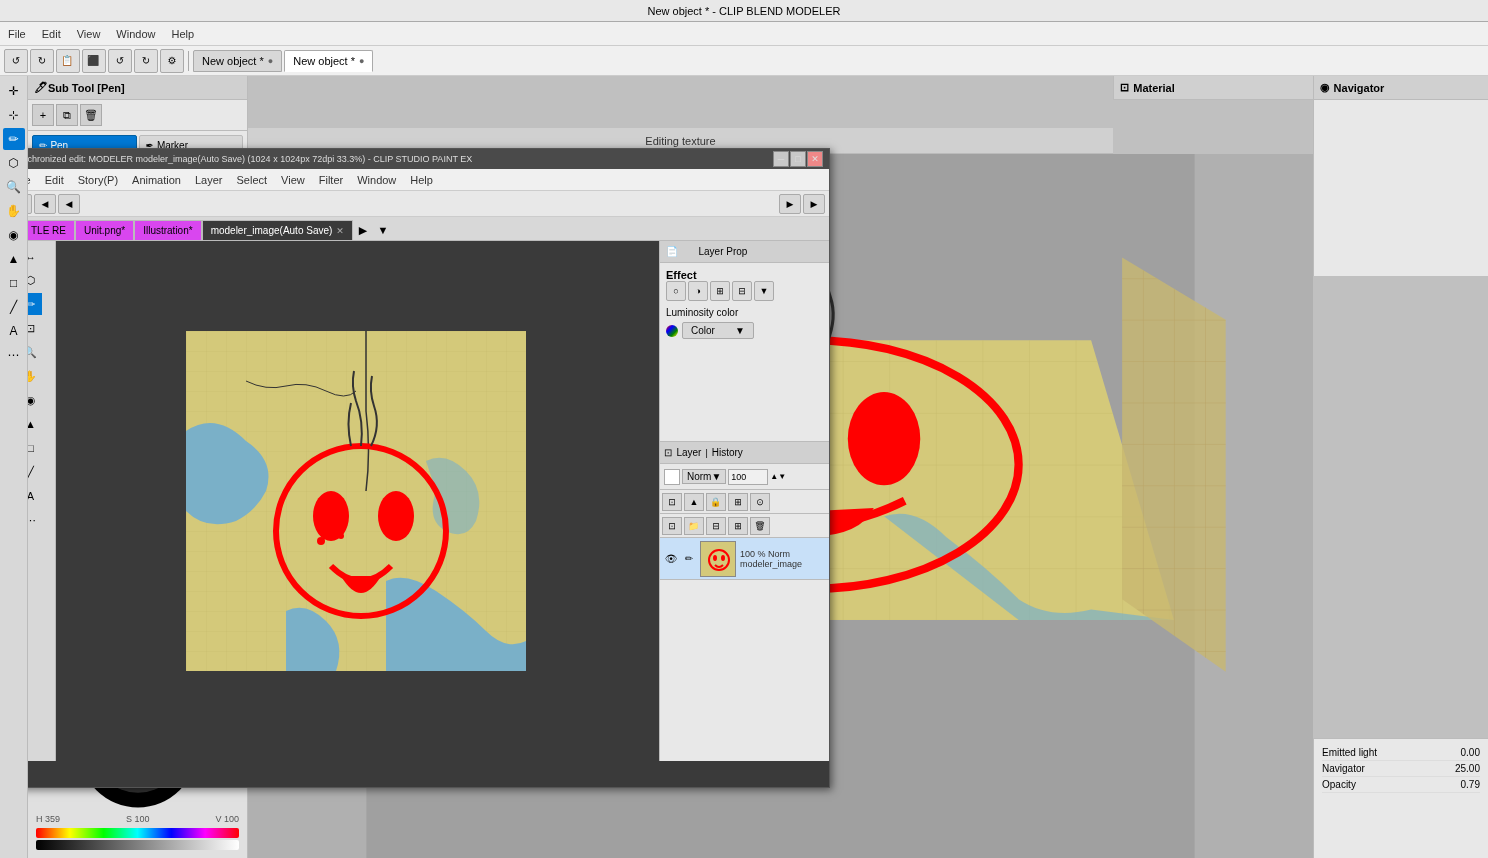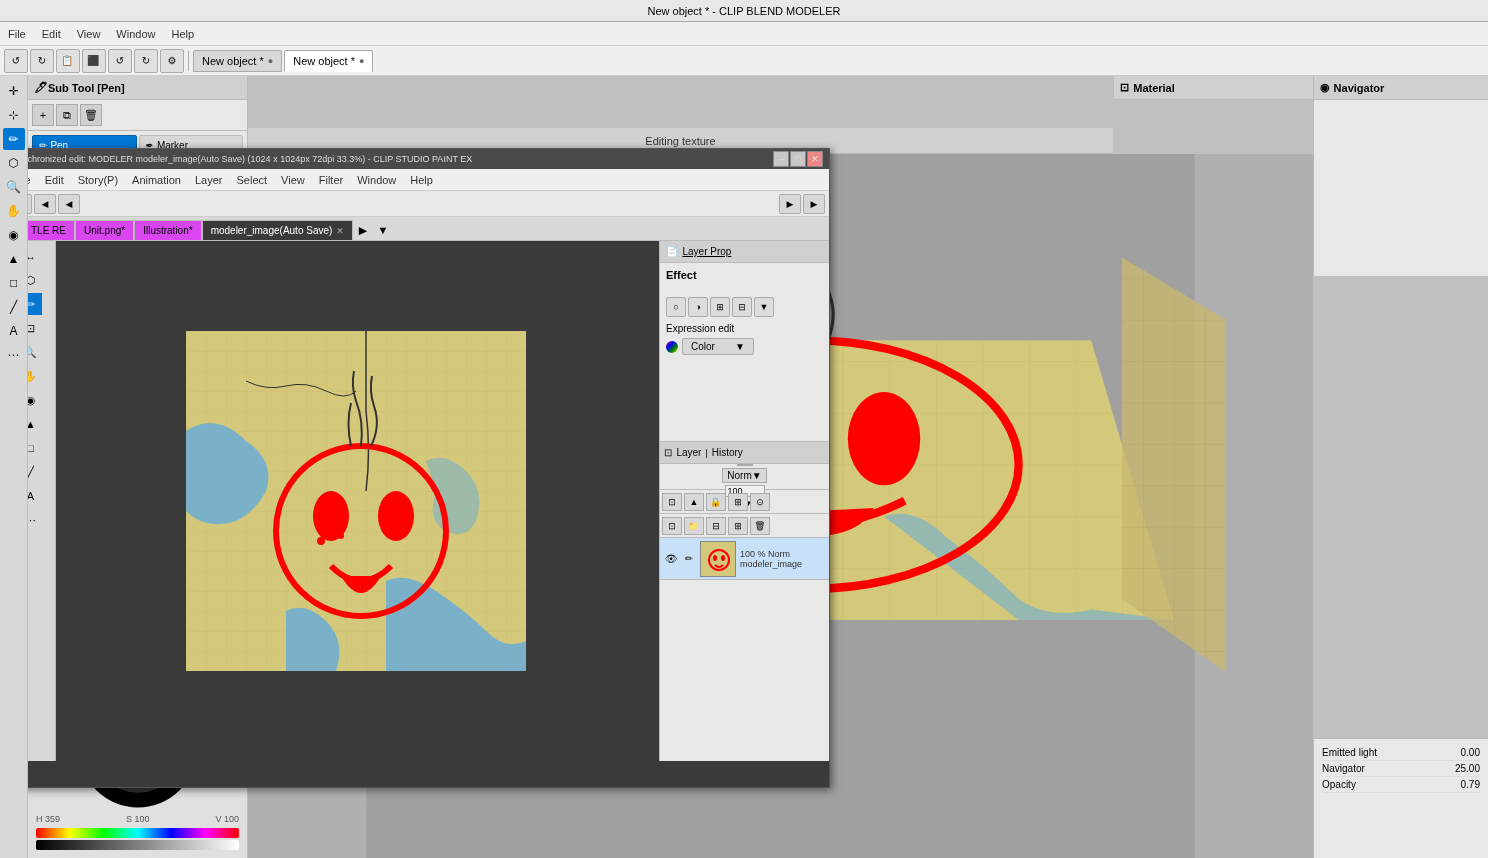--- a/index.html
+++ b/index.html
@@ -330,51 +330,51 @@
 
         <circle cx="135" cy="210" r="4" fill="red"></circle>
         <circle cx="155" cy="205" r="3" fill="red"></circle>
       </svg>
     </div>
   </div>
 
   <div style="position: absolute; top: 92px; right: 0; width: 170px; height: 200px; background: #e8e8e8; border-left: 1px solid #bbb;">
     <div style="height: 22px; background: #d0d0d0; border-bottom: 1px solid #bbb; display: flex; align-items: center; padding: 0 6px; font-size: 10px;">
       <span>📄</span>
-      <span style="margin-left: 4px; text-decoration: underline;">Layer Prop</span>
+      <span style="margin-left: 20px;">Layer Prop</span>
     </div>
     <div style="padding: 6px;">
-      <div style="font-size: 11px; font-weight: bold; margin-bottom: 16px;">Effect</div>
+      <div style="font-size: 11px; font-weight: bold; margin-bottom: 0;">Effect</div>
       <div style="display: flex; gap: 2px; margin-bottom: 6px;">
         <div style="width: 20px; height: 20px; background: #ddd; border: 1px solid #aaa; border-radius: 2px; display: flex; align-items: center; justify-content: center; cursor: pointer; font-size: 9px;">○</div>
         <div style="width: 20px; height: 20px; background: #ddd; border: 1px solid #aaa; border-radius: 2px; display: flex; align-items: center; justify-content: center; cursor: pointer; font-size: 9px;">◑</div>
         <div style="width: 20px; height: 20px; background: #ddd; border: 1px solid #aaa; border-radius: 2px; display: flex; align-items: center; justify-content: center; cursor: pointer; font-size: 9px;">⊞</div>
         <div style="width: 20px; height: 20px; background: #ddd; border: 1px solid #aaa; border-radius: 2px; display: flex; align-items: center; justify-content: center; cursor: pointer; font-size: 9px;">⊟</div>
         <div style="width: 20px; height: 20px; background: #ddd; border: 1px solid #aaa; border-radius: 2px; display: flex; align-items: center; justify-content: center; cursor: pointer; font-size: 9px;">▼</div>
       </div>
-      <div style="font-size: 10px; margin-bottom: 4px;">Expression edit</div>
+      <div style="font-size: 10px; margin-bottom: 4px;">Luminosity color</div>
       <div style="display: flex; align-items: center; gap: 4px;">
         <div style="width: 12px; height: 12px; background: linear-gradient(135deg, red, blue, green, yellow); border-radius: 50%;"></div>
         <div style="padding: 2px 8px; background: #d8d8d8; border: 1px solid #aaa; border-radius: 2px; font-size: 10px; cursor: pointer; display: flex; align-items: center; gap: 20px;">
           <span>Color</span>
           <span>▼</span>
         </div>
       </div>
     </div>
   </div>
 
   <div style="position: absolute; top: 292px; right: 0; width: 170px; height: 320px; background: #e8e8e8; border-left: 1px solid #bbb; border-top: 1px solid #bbb;">
     <div style="height: 22px; background: #d0d0d0; border-bottom: 1px solid #bbb; display: flex; align-items: center; padding: 0 4px; font-size: 10px; gap: 4px;">
       <span>⊡</span>
       <span>Layer</span>
       <span style="font-size: 9px; cursor: pointer;">|</span>
       <span style="cursor: pointer; text-align: center;">History</span>
     </div>
 
-    <div style="height: 26px; display: flex; align-items: center; padding: 0 4px; gap: 2px; border-bottom: 1px solid #bbb; flex-direction: column;">
+    <div style="height: 26px; display: flex; align-items: center; padding: 0 4px; gap: 2px; border-bottom: 1px solid #bbb;">
       <div style="width: 16px; height: 16px; border: 1px solid #aaa; background: #fff; display: flex; align-items: center; justify-content: center; font-size: 8px;"></div>
       <div style="padding: 1px 4px; background: #d8d8d8; border: 1px solid #aaa; font-size: 10px; cursor: pointer; display: flex; align-items: center;">
         <span>Norm</span>
         <span> ▼</span>
       </div>
       <div style="width: 40px; height: 16px; background: #f0f0f0; border: 1px solid #aaa; display: flex; align-items: center; padding: 0 2px; font-size: 9px;">
         <span>100</span>
       </div>
       <span style="font-size: 8px;">▲▼</span>
     </div>

